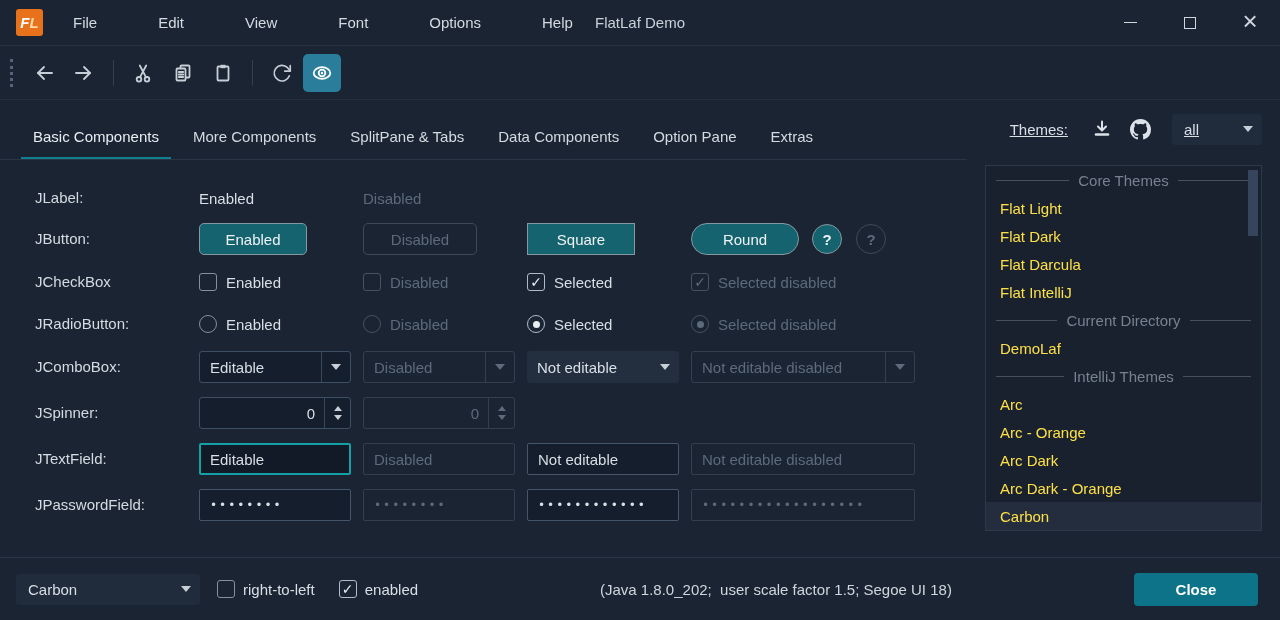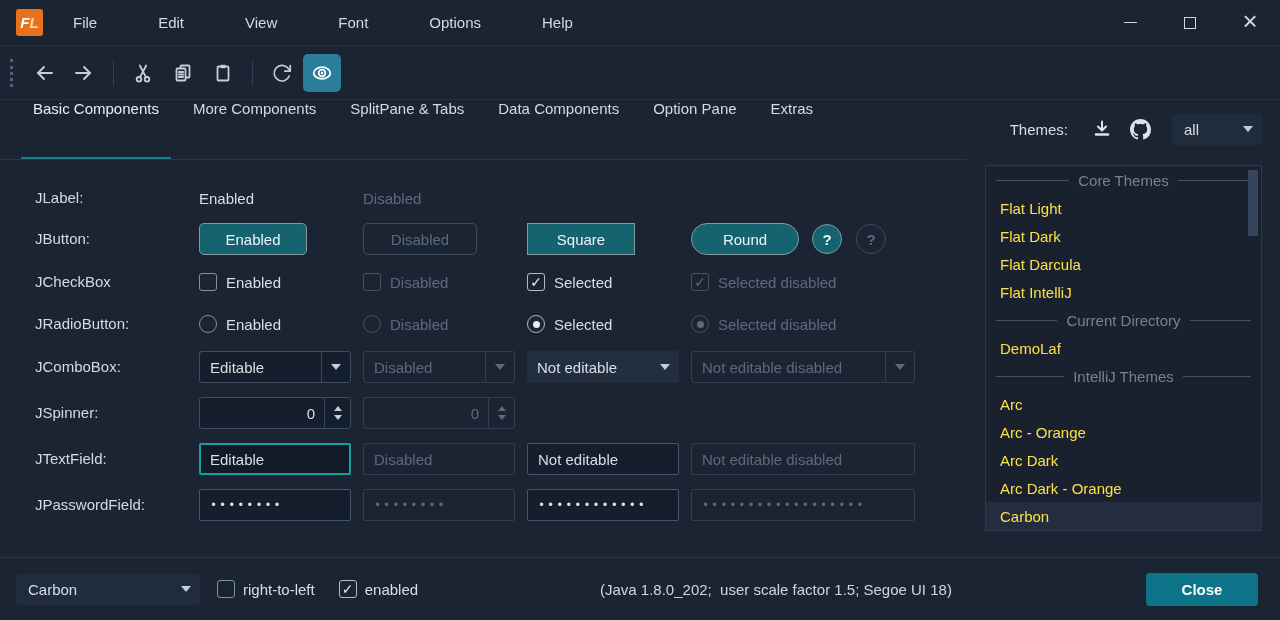--- a/index.html
+++ b/index.html
@@ -37,25 +37,25 @@
   .tool-btn { width:38px; height:38px; display:flex; align-items:center; justify-content:center;
               border-radius:5px; color:#c6ced6; margin:0 1px; }
   .tool-btn svg { stroke:#c6ced6; fill:none; stroke-width:1.8; stroke-linecap:round; stroke-linejoin:round; }
   .tool-btn.toggled { background:#2a7e9b; }
   .tool-btn.toggled svg { stroke:#ffffff; }
   .tool-sep { width:1px; height:26px; background:#323f52; margin:0 9px; }
 
   
   .tabbar { height:60px; position:relative; }
   .tabline { position:absolute; bottom:0; left:0; width:967px; height:1px; background:#2a3647; }
-  .tabs { display:flex; height:100%; padding-left:21px; }
+  .tabs { display:flex; align-items:flex-end; height:100%; padding-left:21px; }
   .tab { padding:0 12px 15px; position:relative; color:#d3dae1; white-space:nowrap; margin-right:10px; }
   .tab.selected { color:#e8edf2; }
   .tab.selected::after { content:""; position:absolute; left:0; right:0; bottom:0; height:3px; background:#11808e; }
-  .themes-header { position:absolute; right:18px; top:13px; display:flex; align-items:center; }
+  .themes-header { position:absolute; right:18px; top:13px; display:flex; align-items:center;text-decoration:underline; }
   .themes-label { color:#d8dfe6; margin-right:18px; }
   .icon-btn { width:32px; height:32px; display:flex; align-items:center; justify-content:center; margin-right:6px; }
   .icon-btn svg { stroke:#dbe2e8; fill:none; stroke-width:2; stroke-linecap:round; stroke-linejoin:round; }
   .combo-filled { background:#202b3c; border-radius:3px; height:31px; display:flex; align-items:center; }
   .filter-combo { width:90px; margin-left:10px; }
   .combo-filled .combo-text { padding-left:12px; flex:1; white-space:nowrap; overflow:hidden; }
   .combo-filled .combo-arrow-area { width:28px; display:flex; align-items:center; justify-content:center; }
   .arrow-down { width:0; height:0; border-left:5px solid transparent; border-right:5px solid transparent;
                 border-top:6px solid #c6ced6; }
   .arrow-down.dis { border-top-color:#5c6a7a; }
@@ -131,41 +131,42 @@
   .theme-sep .sep-label { white-space:nowrap; }
   .scroll-thumb { position:absolute; right:3px; top:4px; width:10px; height:66px; background:#36455c; }
 
   
   .statusbar { position:absolute; left:0; right:0; bottom:0; height:63px; border-top:1px solid #2a3647;
                display:flex; align-items:center; padding-left:16px; }
   .laf-combo { width:184px; height:31px; }
   .sb-check { display:flex; align-items:center; margin-left:17px; }
   .sb-check + .sb-check { margin-left:24px; }
   .sb-info { position:absolute; left:600px; color:#cfd6dd; white-space:pre; }
-  .close-btn { position:absolute; right:22px; width:112px; height:33px; background:#0d7389; border-radius:4px;
+  .close-btn { position:absolute; right:22px; width:124px; height:33px; background:#0d7389; border-radius:4px;
                display:flex; align-items:center; justify-content:center; font-weight:bold; color:#ffffff; }
 </style>
 </head>
 <body>
 
 <div class="window">
 
   <header class="titlebar">
     <div class="logo">
         <span class="f">F</span>
         <span class="l">L</span>
       </div>
     <nav class="menus">
       <span class="menu-item">File</span>
       <span class="menu-item">Edit</span>
       <span class="menu-item">View</span>
       <span class="menu-item">Font</span>
       <span class="menu-item">Options</span>
       <span class="menu-item">Help</span>
     </nav>
+    <div class="win-title">FlatLaf Demo</div>
     <div class="win-controls">
       <div class="win-btn">
           <span class="glyph-min"></span>
         </div>
       <div class="win-btn">
           <span class="glyph-max"></span>
         </div>
       <div class="win-btn">
           <span class="glyph-close">×</span>
         </div>

